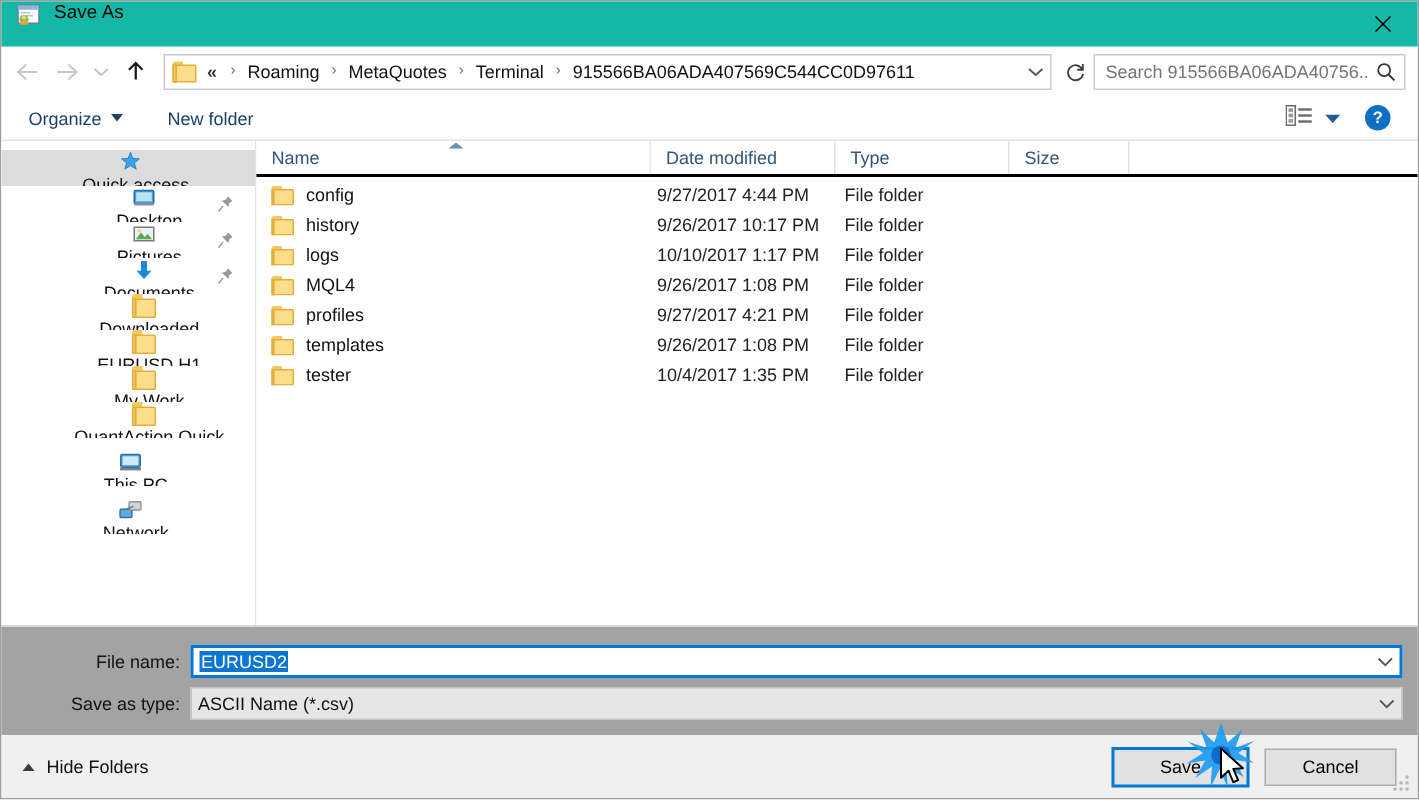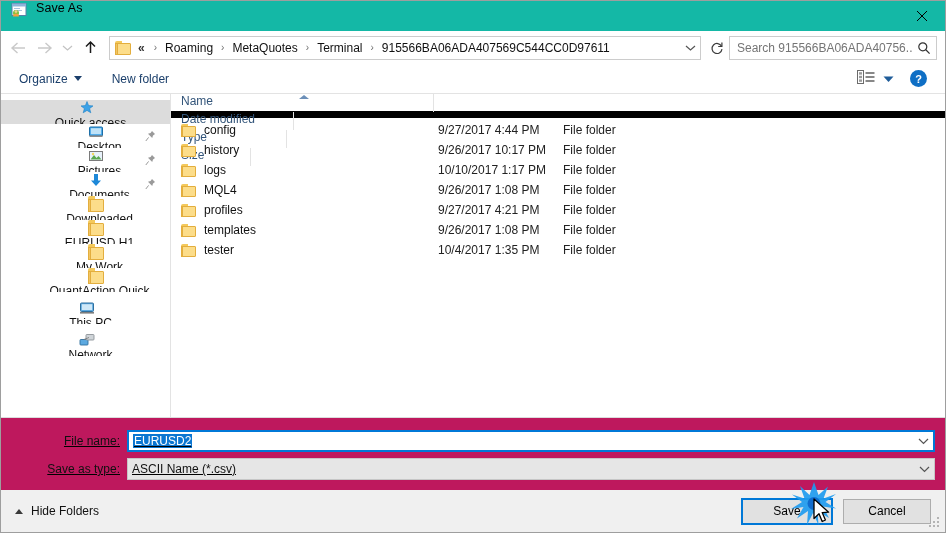--- a/index.html
+++ b/index.html
@@ -239,24 +239,23 @@
     flex: 1;
     display: flex;
     flex-direction: column;
     min-width: 0;
     background: #ffffff;
   }
   .list-header {
     height: 24px;
     min-height: 24px;
     display: flex;
-    border-bottom: 7px solid #000000;
-    box-sizing: border-box;
-    position: relative;
-    flex-direction: column;
+    border-bottom: 2px solid #000000;
+    box-sizing: border-box;
+    position: relative;
   }
   .hcell {
     font-size: 12px;
     color: #33557a;
     display: flex;
     align-items: flex-end;
     padding: 0 0 4px 10px;
     box-sizing: border-box;
     border-right: 1px solid #e3e3e3;
     position: relative;
@@ -330,24 +329,23 @@
     left: 0; bottom: 0;
     width: 16%;
     height: 80%;
     background: #f2c563;
     border: 1px solid #e3ae3e;
     box-sizing: border-box;
   }
 
   
   .formarea {
-    background: #be185d;
+    background: #a3a3a3;
     border-top: 1px solid #dcdcdc;
     padding: 12px 0 10px 0;
-    text-decoration: underline;
   }
   .formrow {
     display: flex;
     align-items: center;
     height: 22px;
     margin-bottom: 6px;
   }
   .formrow:last-child { margin-bottom: 0; }
   .flabel {
     width: 126px;

